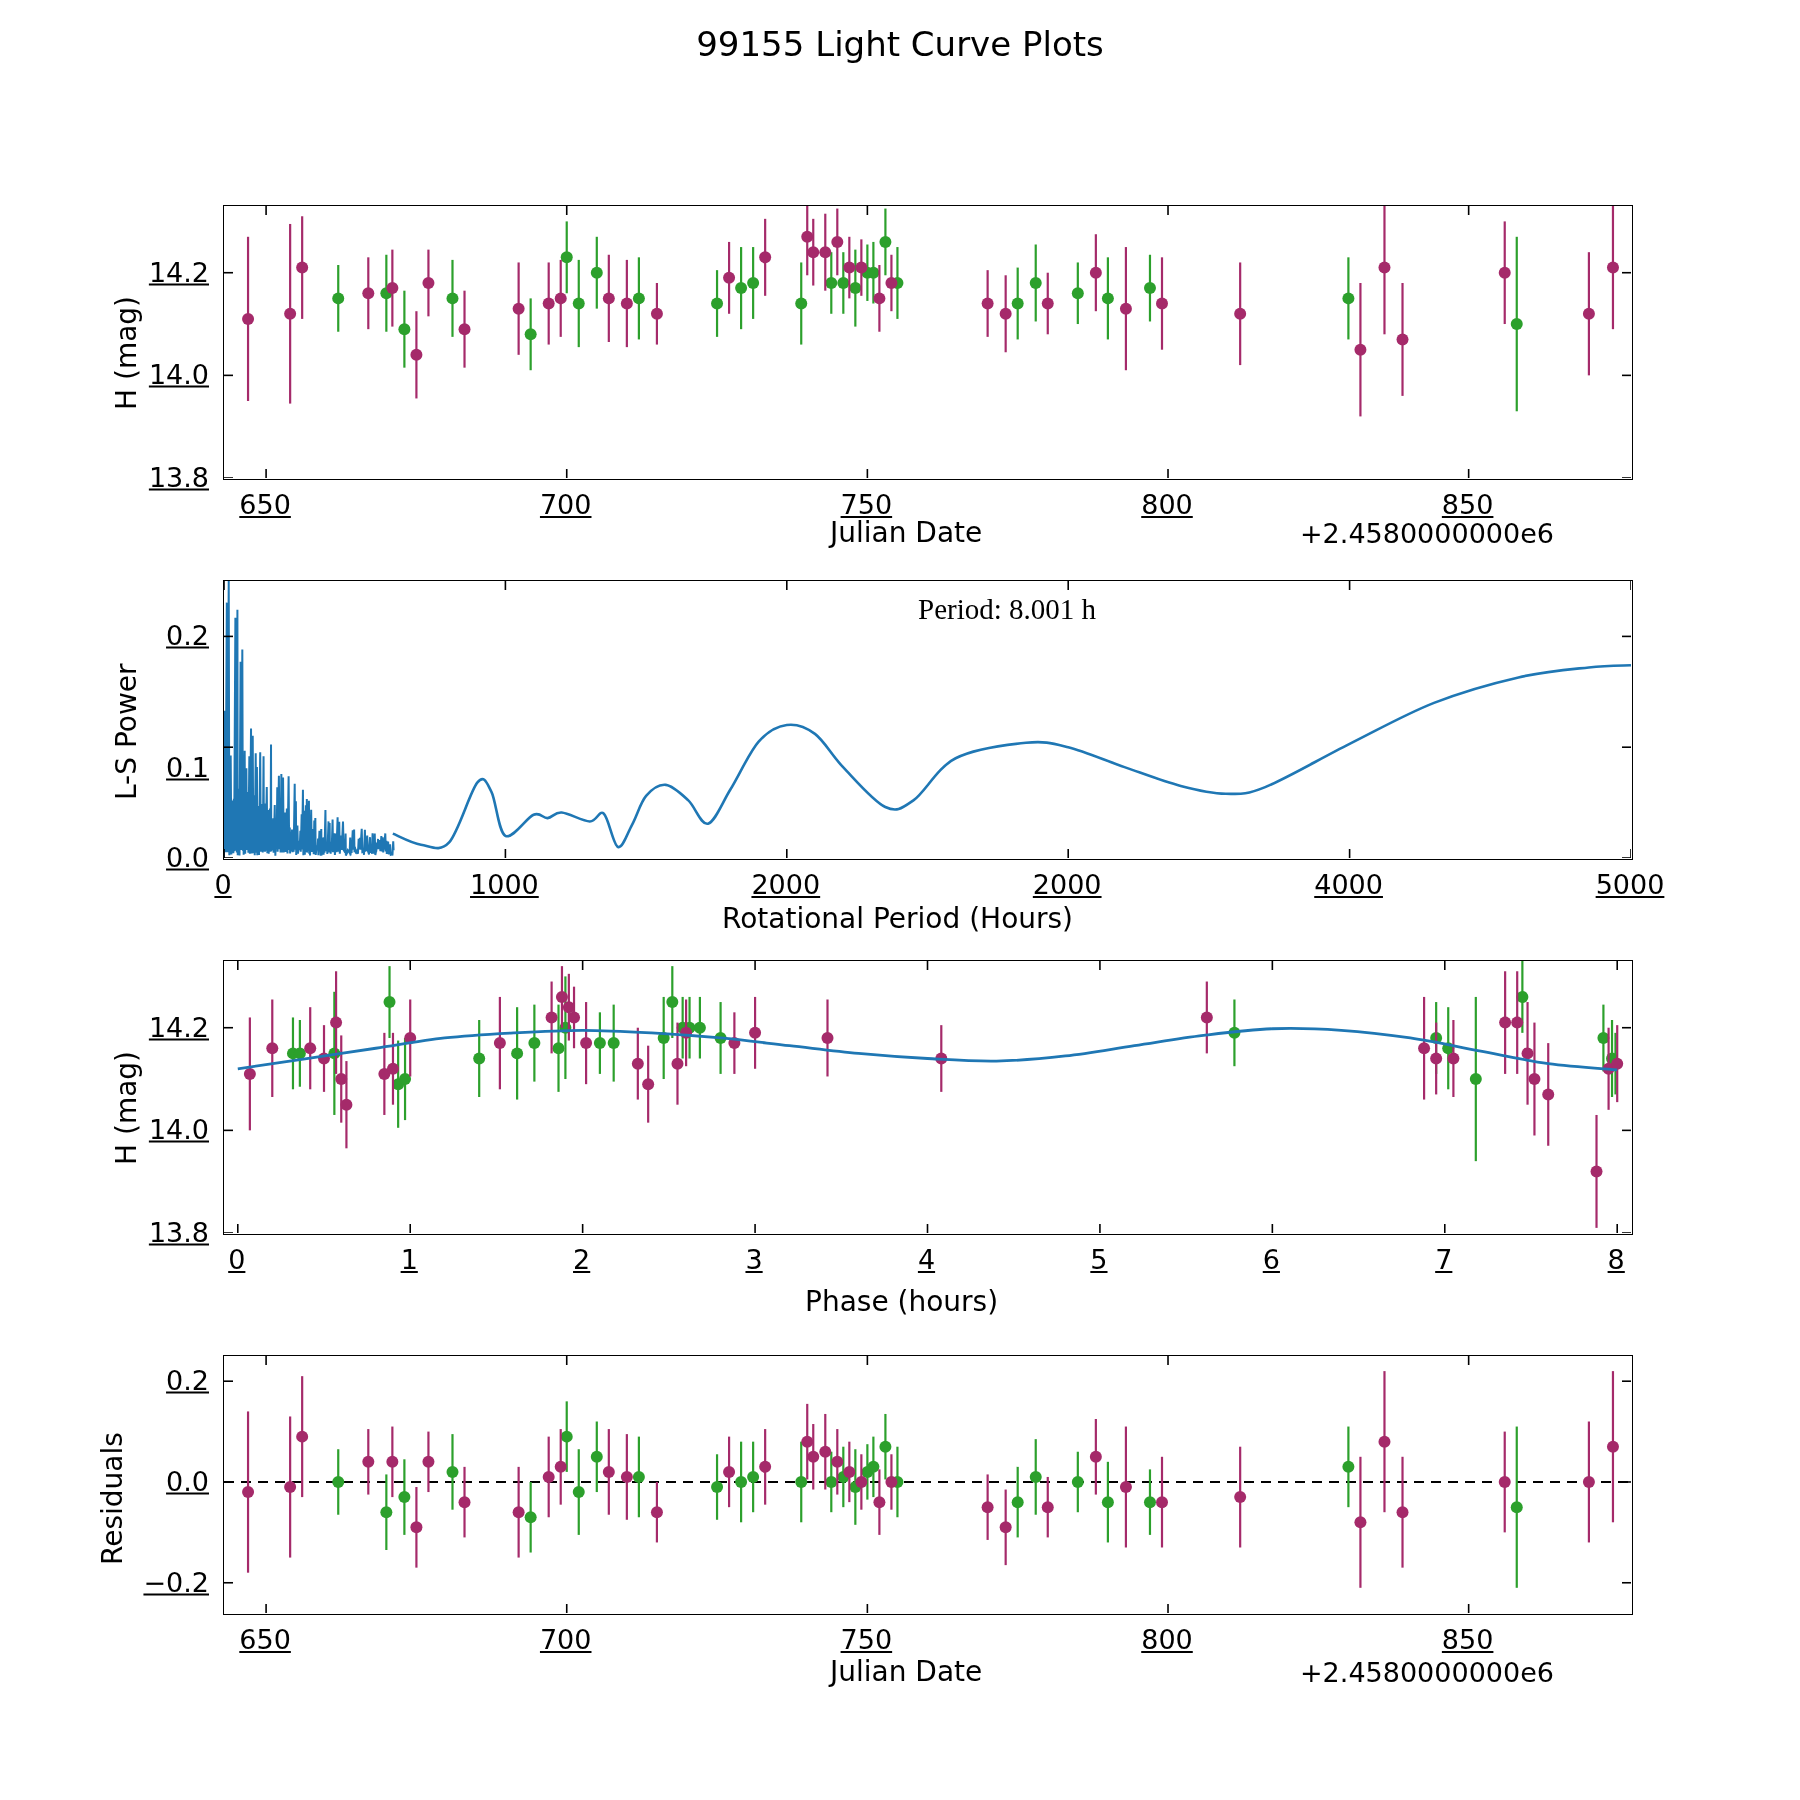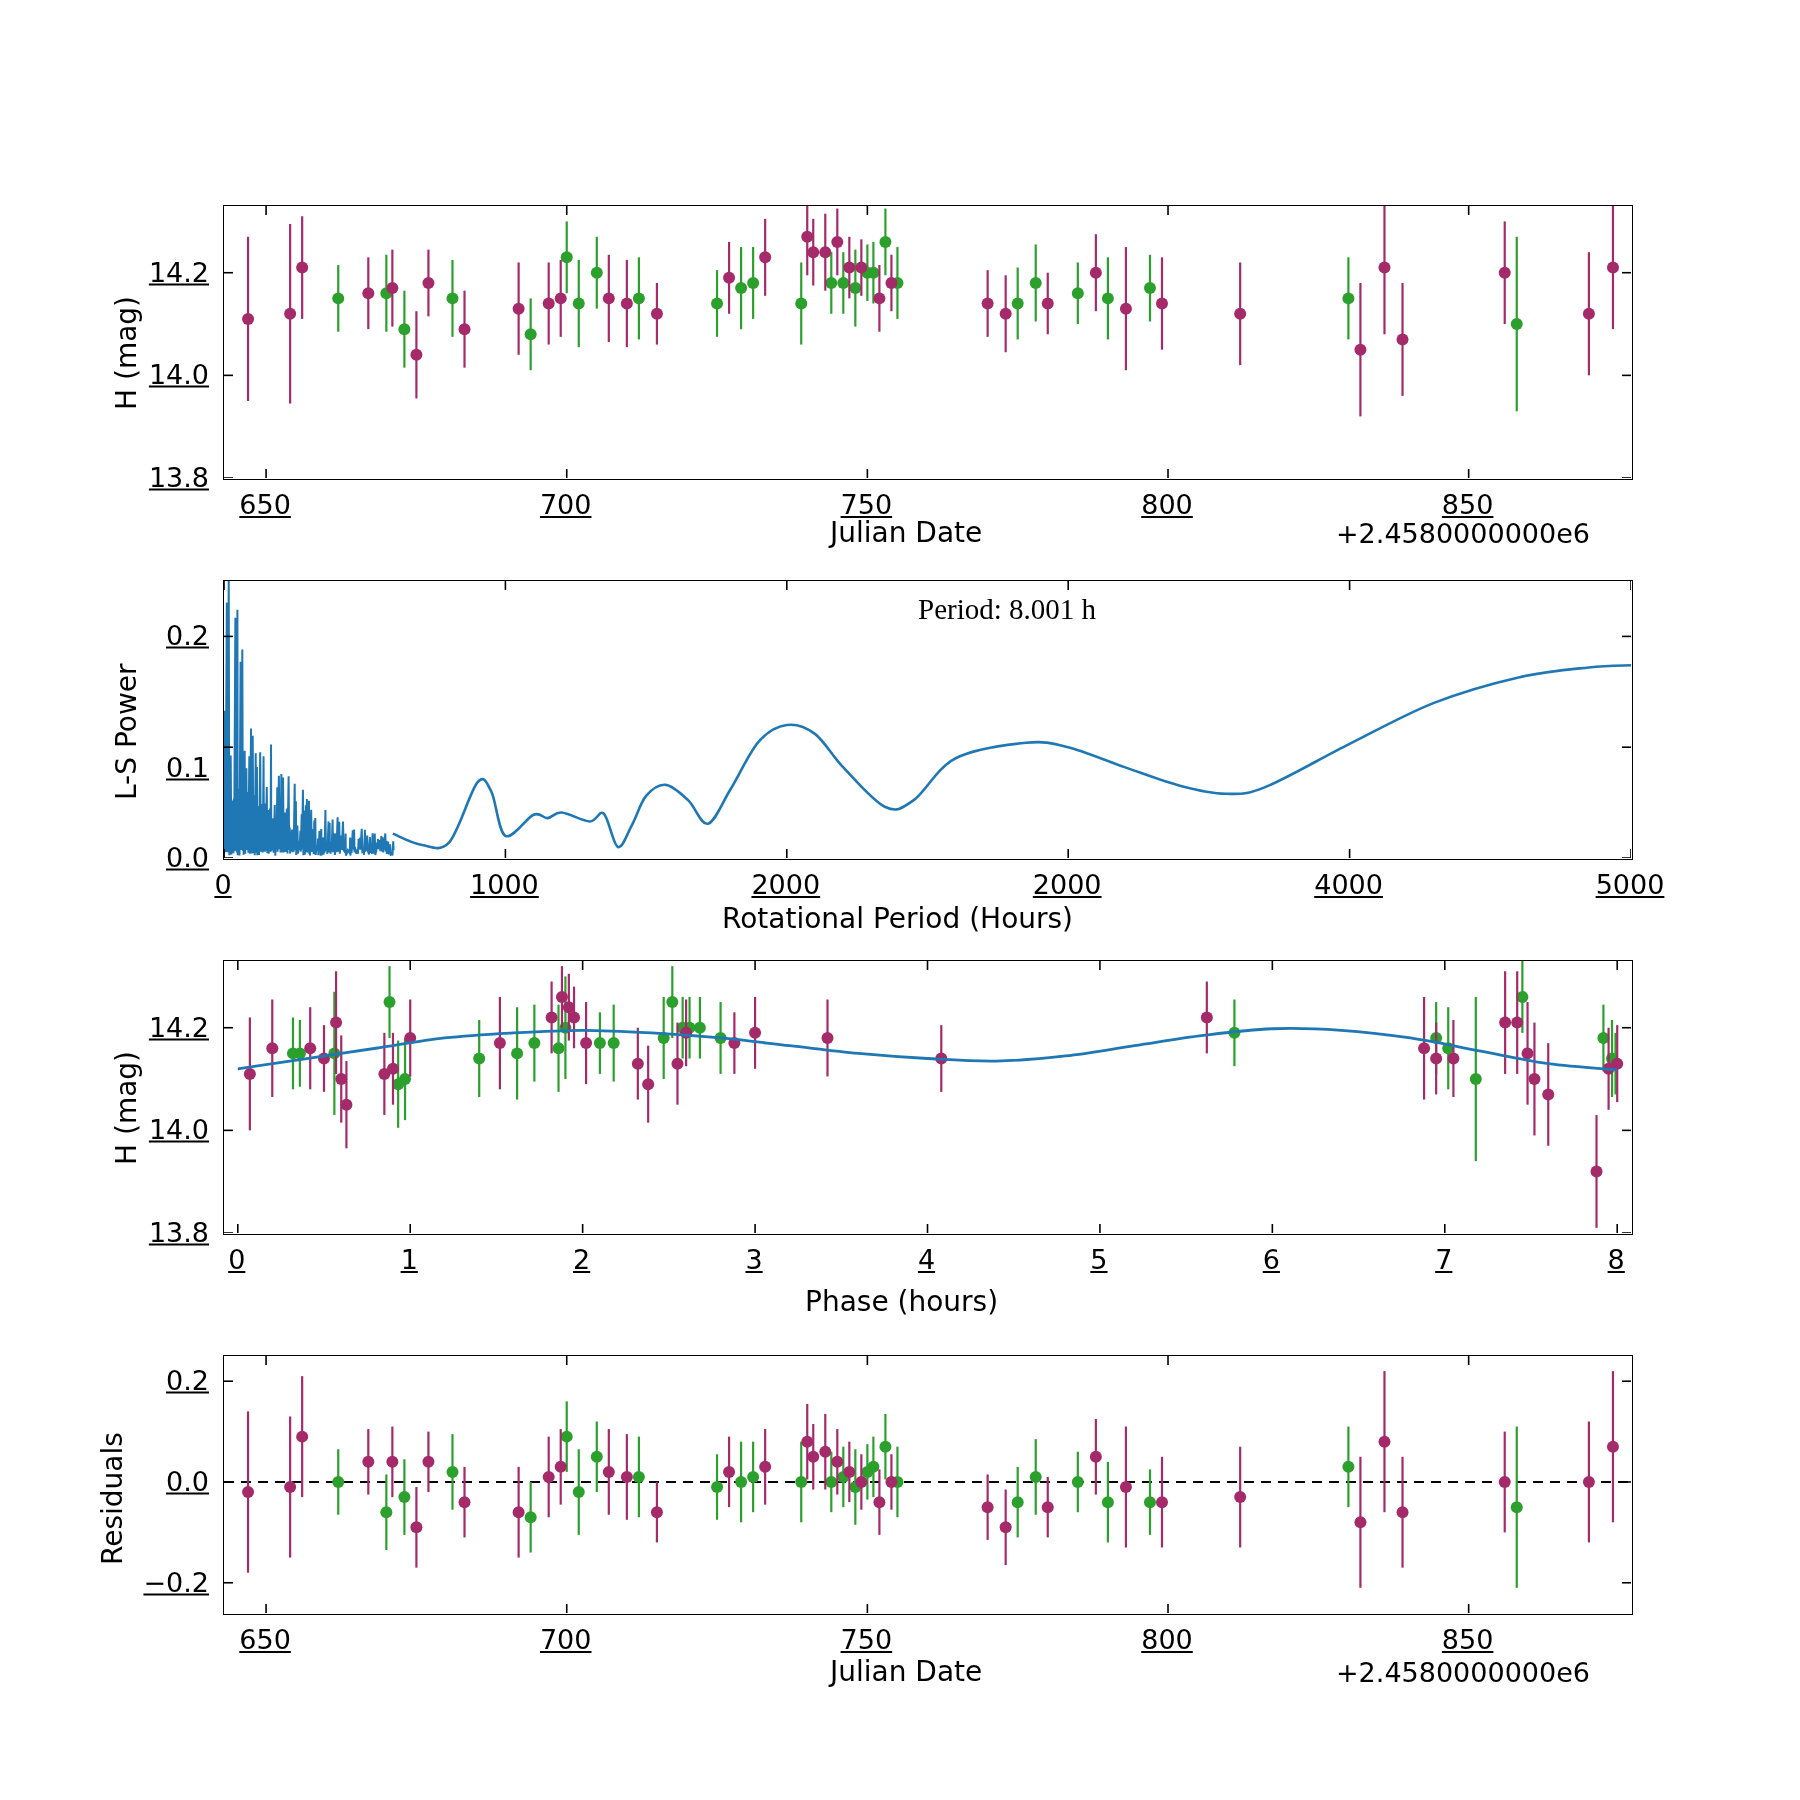--- a/index.html
+++ b/index.html
@@ -56,34 +56,34 @@
     color: #000;
     white-space: nowrap;
     transform-origin: 0 0;
     transform: rotate(-90deg);
   }
   .offset-label {
     position: absolute;
     font-size: 27px;
     color: #000;
     white-space: nowrap;
-    margin-left: 36px;
   }
   .annot {
     position: absolute;
     font-size: 29px;
     color: #000;
     white-space: nowrap;
   }
 </style>
 </head>
 <body>
 
 <div id="figure">
 
+  <div class="fig-title">99155 Light Curve Plots</div>
 
   <div class="panel" id="p1" style="left:223px; top:205px; width:1410px; height:275px;">
     <svg id="p1svg" width="1407" height="272">
         <line x1="114.24358974358975" y1="125.73584905660354" x2="114.24358974358975" y2="59.01886792452848" stroke="#2ca02c" stroke-width="2.2"></line>
         <circle cx="114.24358974358975" cy="92.37735849056602" r="6" fill="#2ca02c"></circle>
         <line x1="162.34615384615387" y1="125.73584905660354" x2="162.34615384615387" y2="48.75471698113245" stroke="#2ca02c" stroke-width="2.2"></line>
         <circle cx="162.34615384615387" cy="87.24528301886801" r="6" fill="#2ca02c"></circle>
         <line x1="180.38461538461536" y1="161.6603773584905" x2="180.38461538461536" y2="84.67924528301944" stroke="#2ca02c" stroke-width="2.2"></line>
         <circle cx="180.38461538461536" cy="123.16981132075497" r="6" fill="#2ca02c"></circle>
         <line x1="228.4871794871795" y1="130.86792452830153" x2="228.4871794871795" y2="53.88679245283049" stroke="#2ca02c" stroke-width="2.2"></line>

